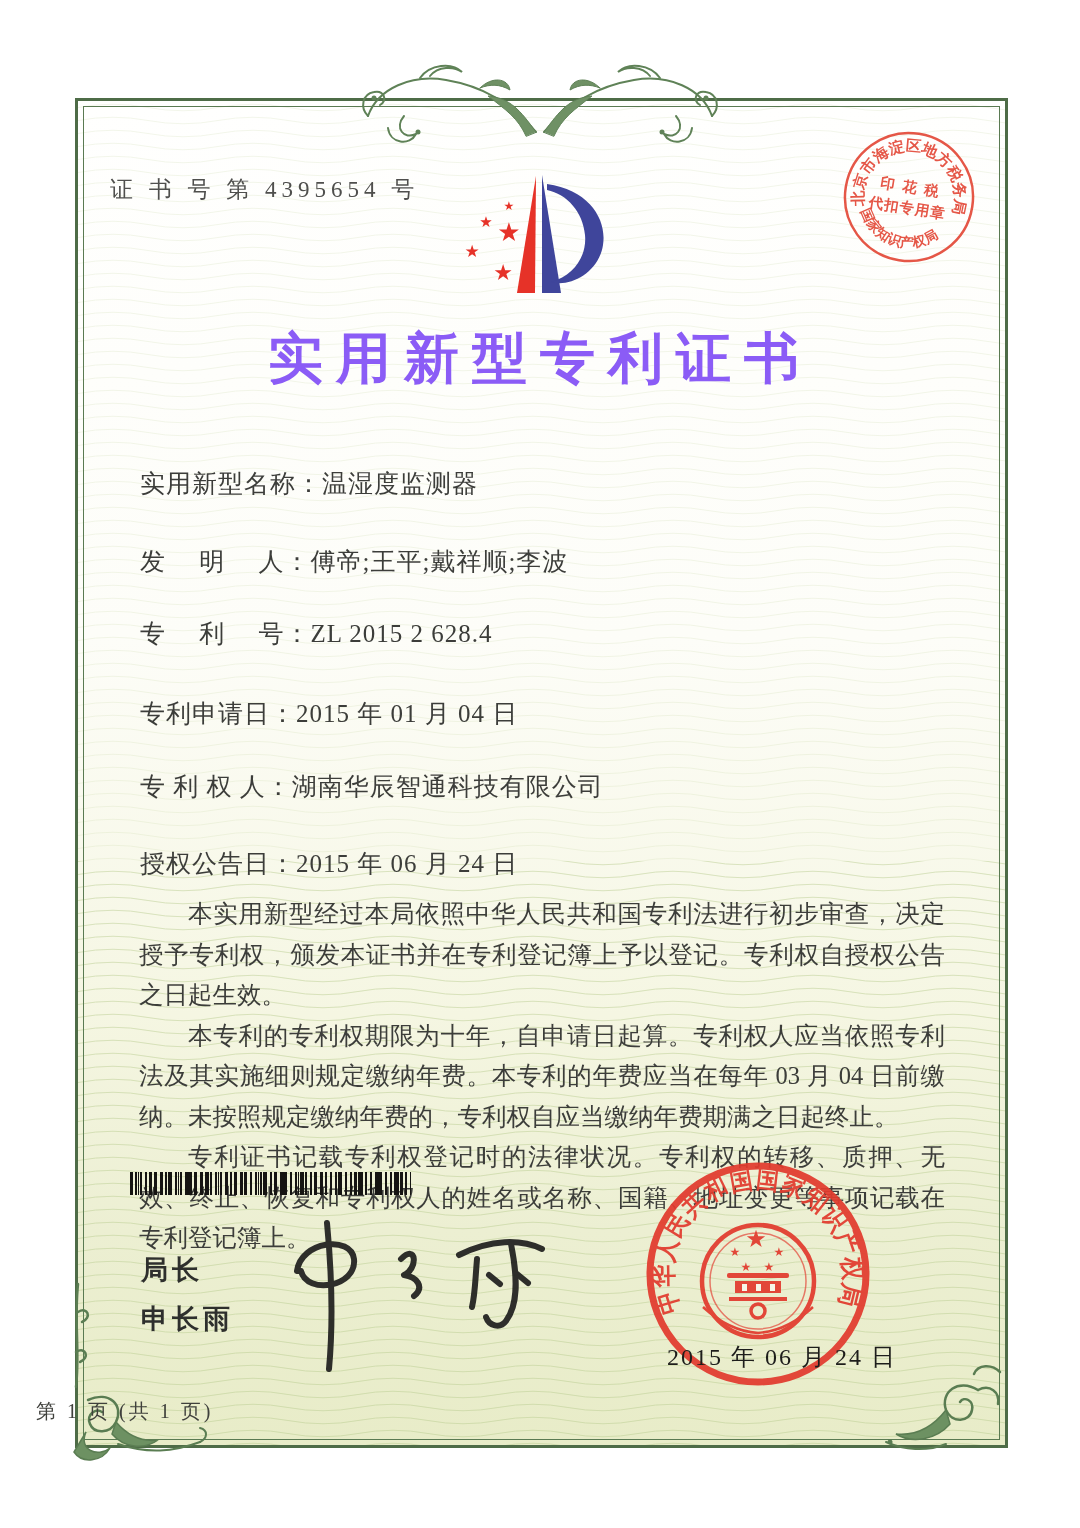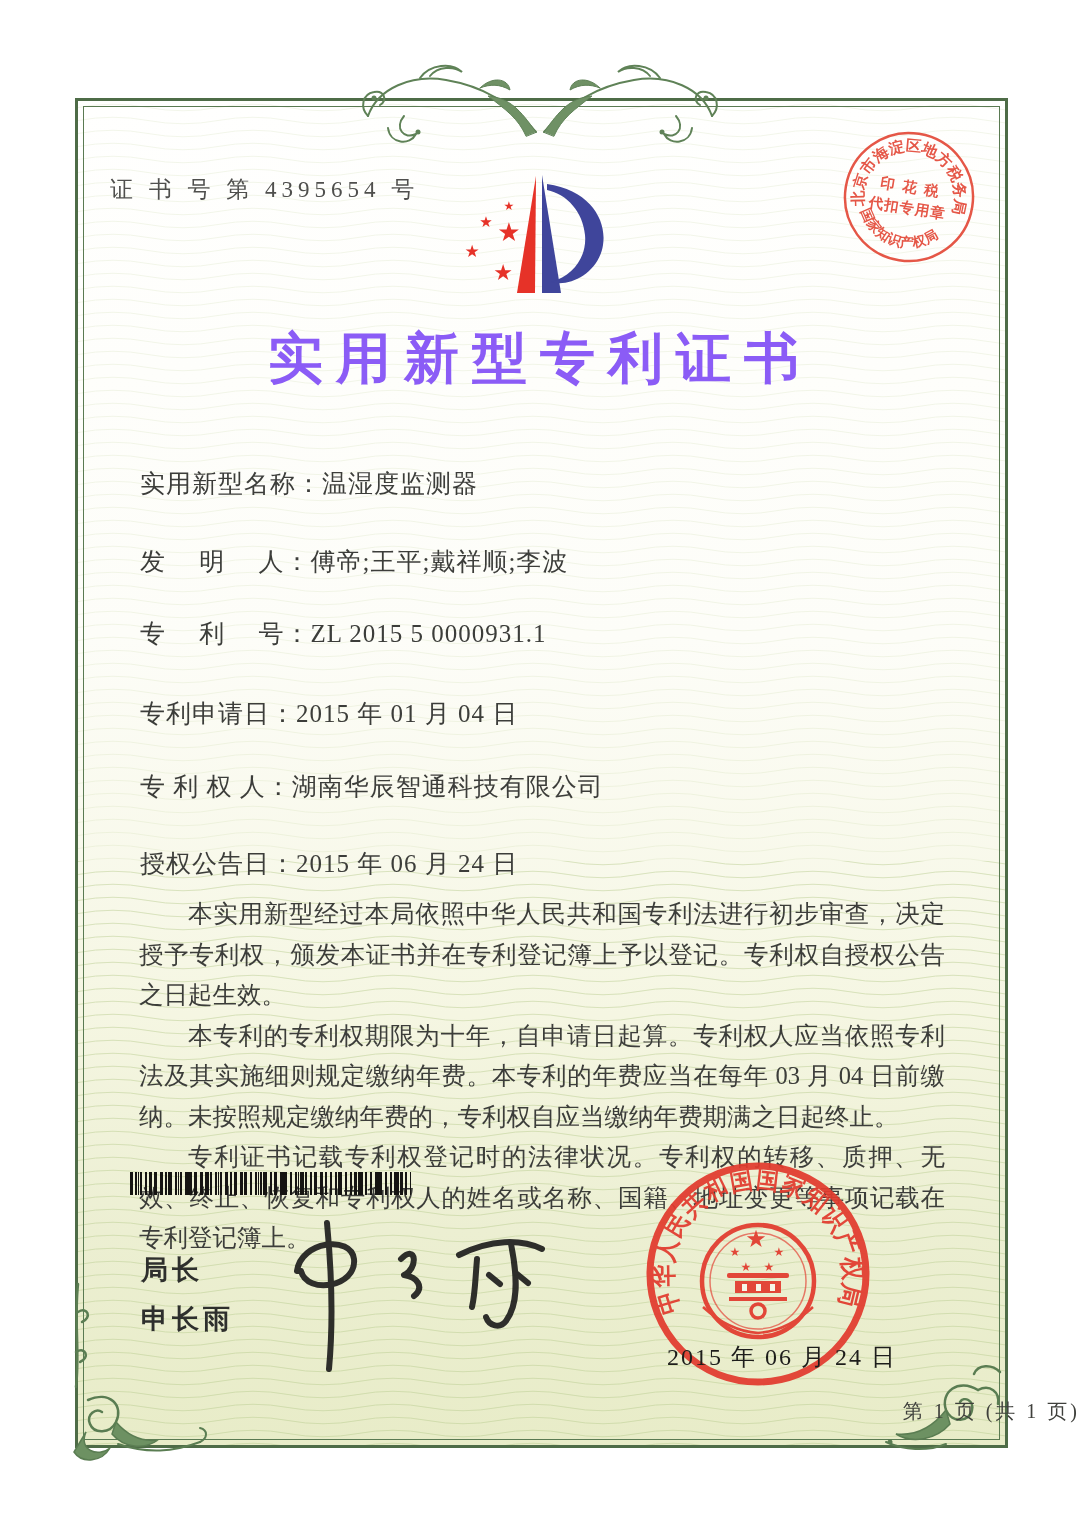--- a/index.html
+++ b/index.html
@@ -21,21 +21,21 @@
   .paras p{margin:0;text-indent:2em;}
   .barcode{left:130px;top:1172px;width:281px;height:23px;
      background:
        repeating-linear-gradient(90deg,#151412 0 2px,rgba(0,0,0,0) 2px 5px),
        repeating-linear-gradient(90deg,#151412 0 1px,rgba(0,0,0,0) 1px 8px),
        repeating-linear-gradient(90deg,#151412 0 3px,rgba(0,0,0,0) 3px 19px);}
   .signer{left:141px;font-family:"Liberation Sans","DejaVu Sans",sans-serif;
           font-size:27px;color:#2e2f2d;letter-spacing:4px;font-weight:bold;}
   .st{top:1252px}.sn{top:1301px}
   .issuedate{left:667px;top:1341px;font-size:24px;letter-spacing:2px;color:#1d1d1b;z-index:6;}
-  .footer{left:0;right:0;top:1398px;text-align:right;font-size:20px;letter-spacing:3px;color:#3f403c;}
+  .footer{left:0;right:0;top:1398px;text-align:left;font-size:20px;letter-spacing:3px;color:#3f403c;padding-left:36px;}
   svg{display:block;}
   .seal-office{left:643px;top:1159px;opacity:.93;z-index:5;}
   .seal-tax{left:841px;top:129px;opacity:.88;transform:rotate(9deg);}
   .logo{left:455px;top:160px;}
   .sig{left:265px;top:1195px;z-index:4;}
   .orn-top{left:358px;top:54px;}
   .orn-bl{left:58px;top:1282px;}
   .orn-br{left:882px;top:1362px;}
 </style>
 </head>
@@ -108,21 +108,21 @@
       <text x="54" y="81" font-size="26">★</text>
       <text x="17" y="97" font-size="17">★</text>
       <text x="48" y="120" font-size="22">★</text>
     </g>
   </svg>
 
   <div class="abs title">实用新型专利证书</div>
 
   <div class="abs field f0"><span>实用新型名称：</span><span>温湿度监测器</span></div>
   <div class="abs field f1"><span>发　 明　 人：</span><span>傅帝;王平;戴祥顺;李波</span></div>
-  <div class="abs field f2"><span>专　 利　 号：</span><span>ZL 2015 5 0000931.1</span></div>
+  <div class="abs field f2"><span>专　 利　 号：</span><span>ZL 2015 2 628.4</span></div>
   <div class="abs field f3"><span>专利申请日：</span><span>2015 年 01 月 04 日</span></div>
   <div class="abs field f4"><span>专 利 权 人：</span><span>湖南华辰智通科技有限公司</span></div>
   <div class="abs field f5"><span>授权公告日：</span><span>2015 年 06 月 24 日</span></div>
 
   <div class="abs paras">
     <p>本实用新型经过本局依照中华人民共和国专利法进行初步审查，决定授予专利权，颁发本证书并在专利登记簿上予以登记。专利权自授权公告之日起生效。</p>
     <p>本专利的专利权期限为十年，自申请日起算。专利权人应当依照专利法及其实施细则规定缴纳年费。本专利的年费应当在每年 03 月 04 日前缴纳。未按照规定缴纳年费的，专利权自应当缴纳年费期满之日起终止。</p>
     <p>专利证书记载专利权登记时的法律状况。专利权的转移、质押、无效、终止、恢复和专利权人的姓名或名称、国籍、地址变更等事项记载在专利登记簿上。</p>
   </div>
 

